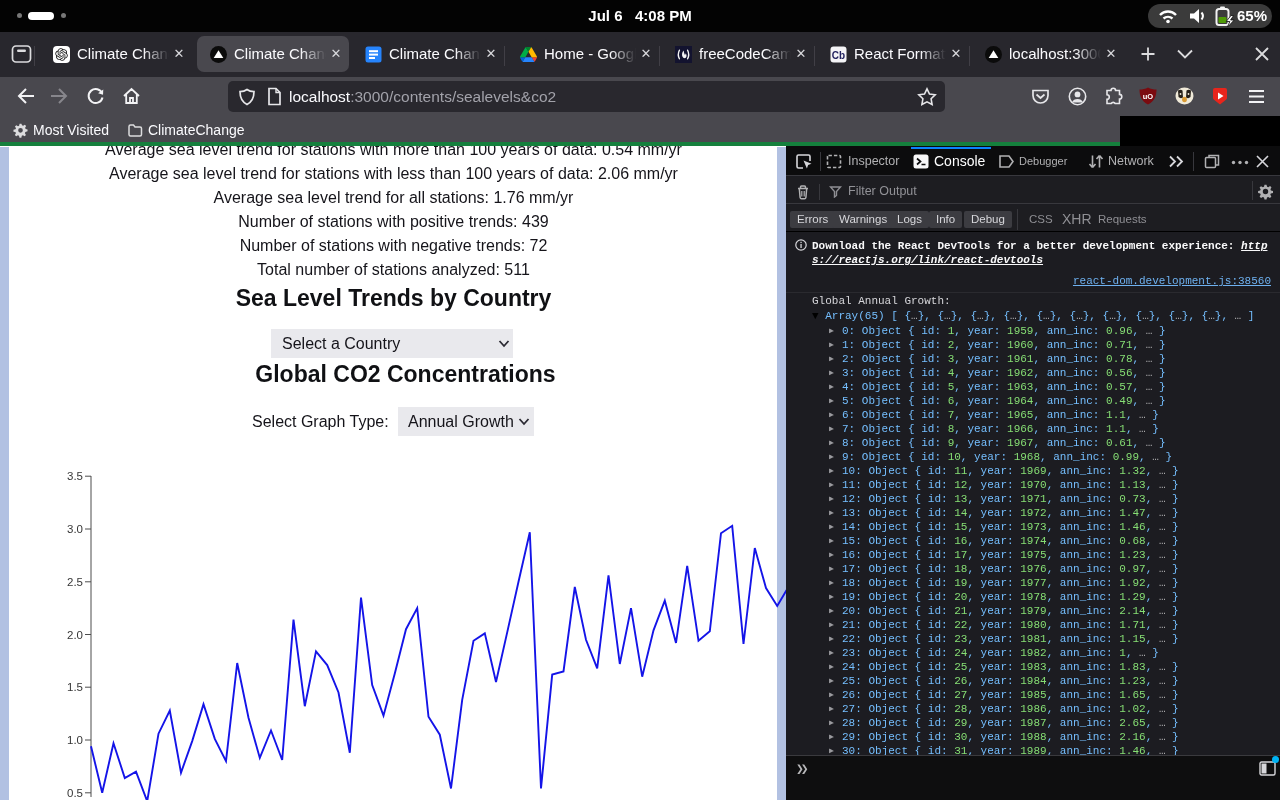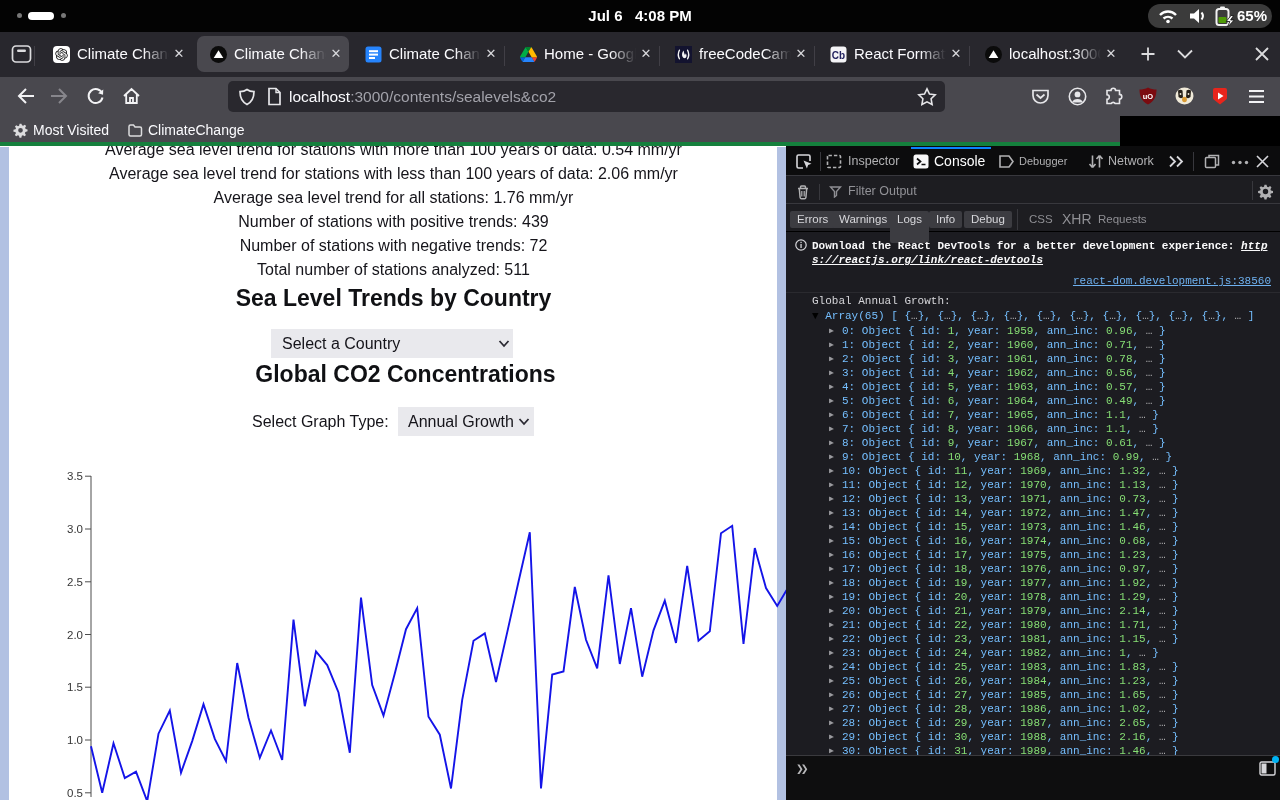--- a/index.html
+++ b/index.html
@@ -413,21 +413,21 @@
   <div class="abs dtsans" style="left:62px;top:32px;line-height:27px;font-size:12.5px;color:#929297;">Filter Output</div>
   <div class="dticon" style="left:472px;top:38px;">
       <svg width="16" height="16" viewBox="0 0 16 16">
         <path fill="#b1b1b3" d="M15 9V7l-2.1-.5c-.1-.4-.3-.8-.5-1.2l1.1-1.8-1.4-1.4-1.8 1.1c-.4-.2-.8-.4-1.2-.5L8.5 .7h-2L6 2.8c-.4.1-.8.3-1.2.5L3 2.2 1.6 3.6l1.1 1.8c-.2.4-.4.8-.5 1.2L.1 7.1v2l2.1.5c.1.4.3.8.5 1.2l-1.1 1.8 1.4 1.4 1.8-1.1c.4.2.8.4 1.2.5l.5 2.1h2l.5-2.1c.4-.1.8-.3 1.2-.5l1.8 1.1 1.4-1.4-1.1-1.8c.2-.4.4-.8.5-1.2zm-7.5 1.2a2.7 2.7 0 1 1 0-5.4 2.7 2.7 0 0 1 0 5.4z"></path>
       </svg>
     </div>
 
   <div class="abs" style="left:0;top:59px;width:494px;height:27px;background:#1d1d21;border-bottom:1px solid #000;"></div>
   <div class="abs dtsans" style="left:4px;top:65px;height:17px;border-radius:2px;background:#3c3c41;color:#d7d7db;font-size:11.5px;line-height:17px;padding:0 7px;">Errors</div>
   <div class="abs dtsans" style="left:46px;top:65px;height:17px;border-radius:2px;background:#3c3c41;color:#d7d7db;font-size:11.5px;line-height:17px;padding:0 7px;">Warnings</div>
-  <div class="abs dtsans" style="left:104px;top:65px;height:32px;border-radius:2px;background:#3c3c41;color:#d7d7db;font-size:11.5px;line-height:17px;padding:0 7px;">Logs</div>
+  <div class="abs dtsans" style="left:104px;top:65px;height:17px;border-radius:2px;background:#3c3c41;color:#d7d7db;font-size:11.5px;line-height:17px;padding:0 7px;">Logs</div>
   <div class="abs dtsans" style="left:143px;top:65px;height:17px;border-radius:2px;background:#3c3c41;color:#d7d7db;font-size:11.5px;line-height:17px;padding:0 7px;">Info</div>
   <div class="abs dtsans" style="left:178px;top:65px;height:17px;border-radius:2px;background:#3c3c41;color:#d7d7db;font-size:11.5px;line-height:17px;padding:0 7px;">Debug</div>
   <div class="abs" style="left:231px;top:63px;width:1px;height:21px;background:#38383d;"></div>
   <div class="abs dtsans" style="left:243px;top:60px;line-height:26px;font-size:11.5px;color:#8f8f94;">CSS</div>
   <div class="abs dtsans" style="left:276px;top:60px;line-height:26px;font-size:14px;color:#8f8f94;text-align:right;">XHR</div>
   <div class="abs dtsans" style="left:312px;top:60px;line-height:26px;font-size:11.5px;color:#8f8f94;">Requests</div>
 
   <div class="dticon" style="left:9px;top:93px;">
       <svg width="12" height="12">
         <circle cx="6" cy="6" r="5.2" fill="none" stroke="#d7d7db" stroke-width="1.2"></circle>

